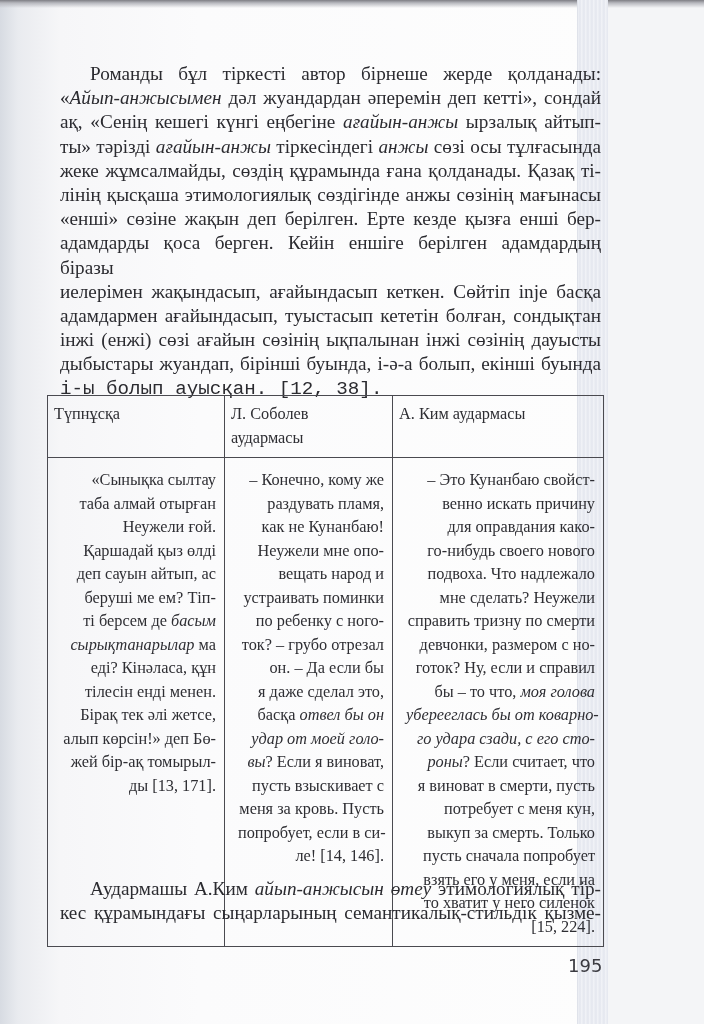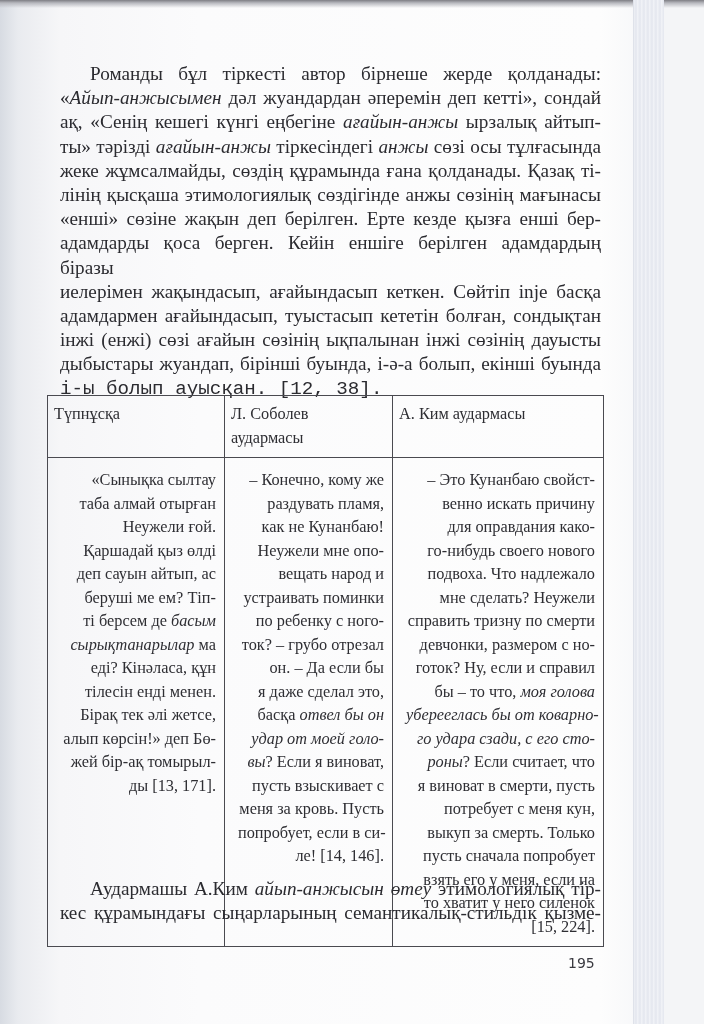--- a/index.html
+++ b/index.html
@@ -3,21 +3,21 @@
   <meta charset="utf-8">
   <style>
     html, body { margin: 0; padding: 0; }
     body {
       width: 704px; height: 1024px; overflow: hidden; position: relative;
       background: #f4f5f7;
       font-family: "Liberation Serif", "DejaVu Serif", serif;
       color: #2a2a2e;
     }
     .page {
-      position: absolute; left: 0; top: 0; width: 664px; height: 1024px;
+      position: absolute; left: 0; top: 0; width: 608px; height: 1024px;
       background: linear-gradient(90deg, #d7dbe2 0px, #e9ebef 18px, #f6f6f8 60px, #fbfbfc 200px, #fdfdfd 600px, #f4f5f8 660px);
     }
     .top-shadow {
       position: absolute; left: 0; top: 0; width: 704px; height: 8px;
       background: linear-gradient(180deg, #7e7e84 0px, #b8b9bf 3px, rgba(230,230,235,0) 8px);
     }
     .page-edge-right {
       position: absolute; right: 0; top: 0; width: 30px; height: 1024px;
       background: repeating-linear-gradient(90deg, #eef0f5 0px, #e3e6ee 2px, #f4f5f9 4px);
       border-left: 1px solid #dfe2ea;
@@ -48,21 +48,21 @@
     }
     table.compare td { padding: 10px 8px 8px 13px; height: 392px; }
     col.c1 { width: 177px; }
     col.c2 { width: 168px; }
     col.c3 { width: 211px; }
     .cell-line { display: block; white-space: nowrap; }
 
     .page-number {
       position: absolute; left: 568px; top: 955px;
       font-family: "DejaVu Sans", "Liberation Sans", sans-serif;
-      font-size: 14px; color: #3a3a40;
+      font-size: 18px; color: #3a3a40;
     }
   </style>
 </head>
 <body>
 
 <div class="page">
   <div class="top-shadow"></div>
   <div class="page-edge-right"></div>
 
   <div class="body-text p1">

